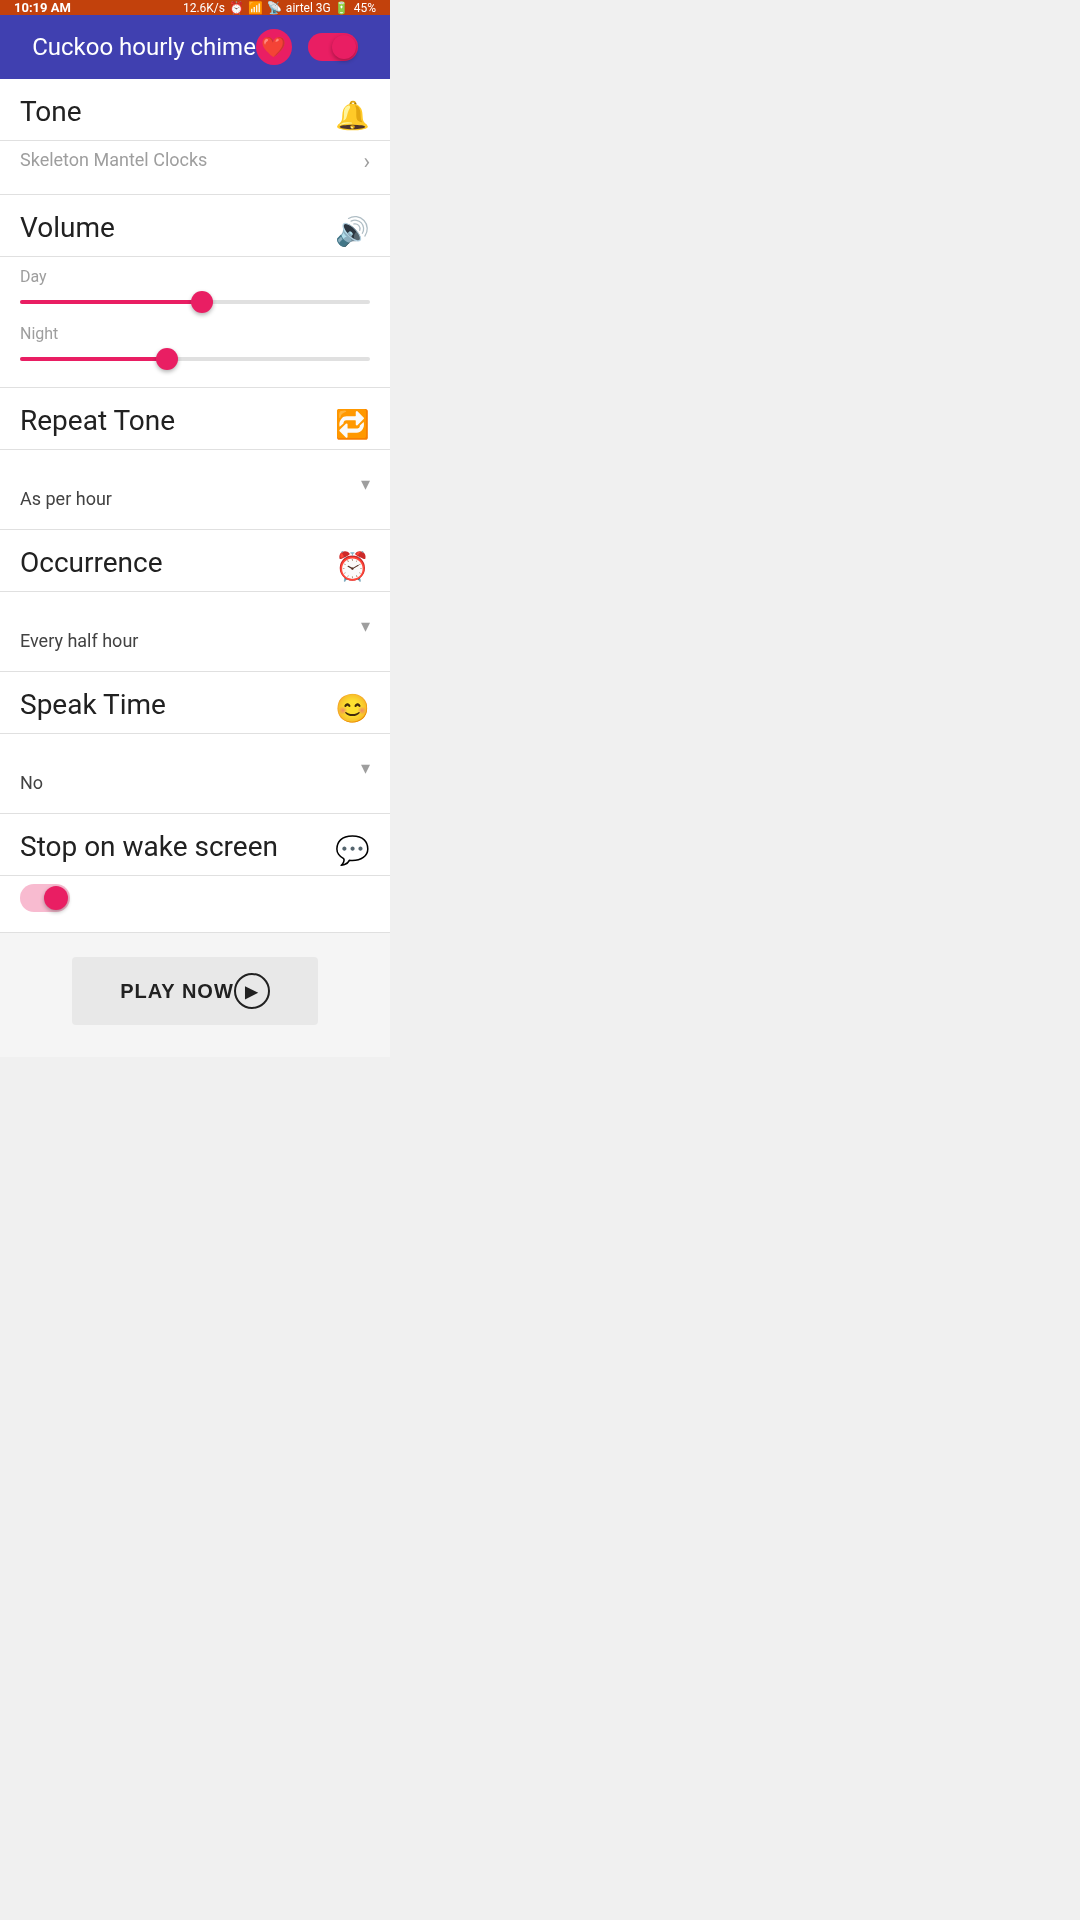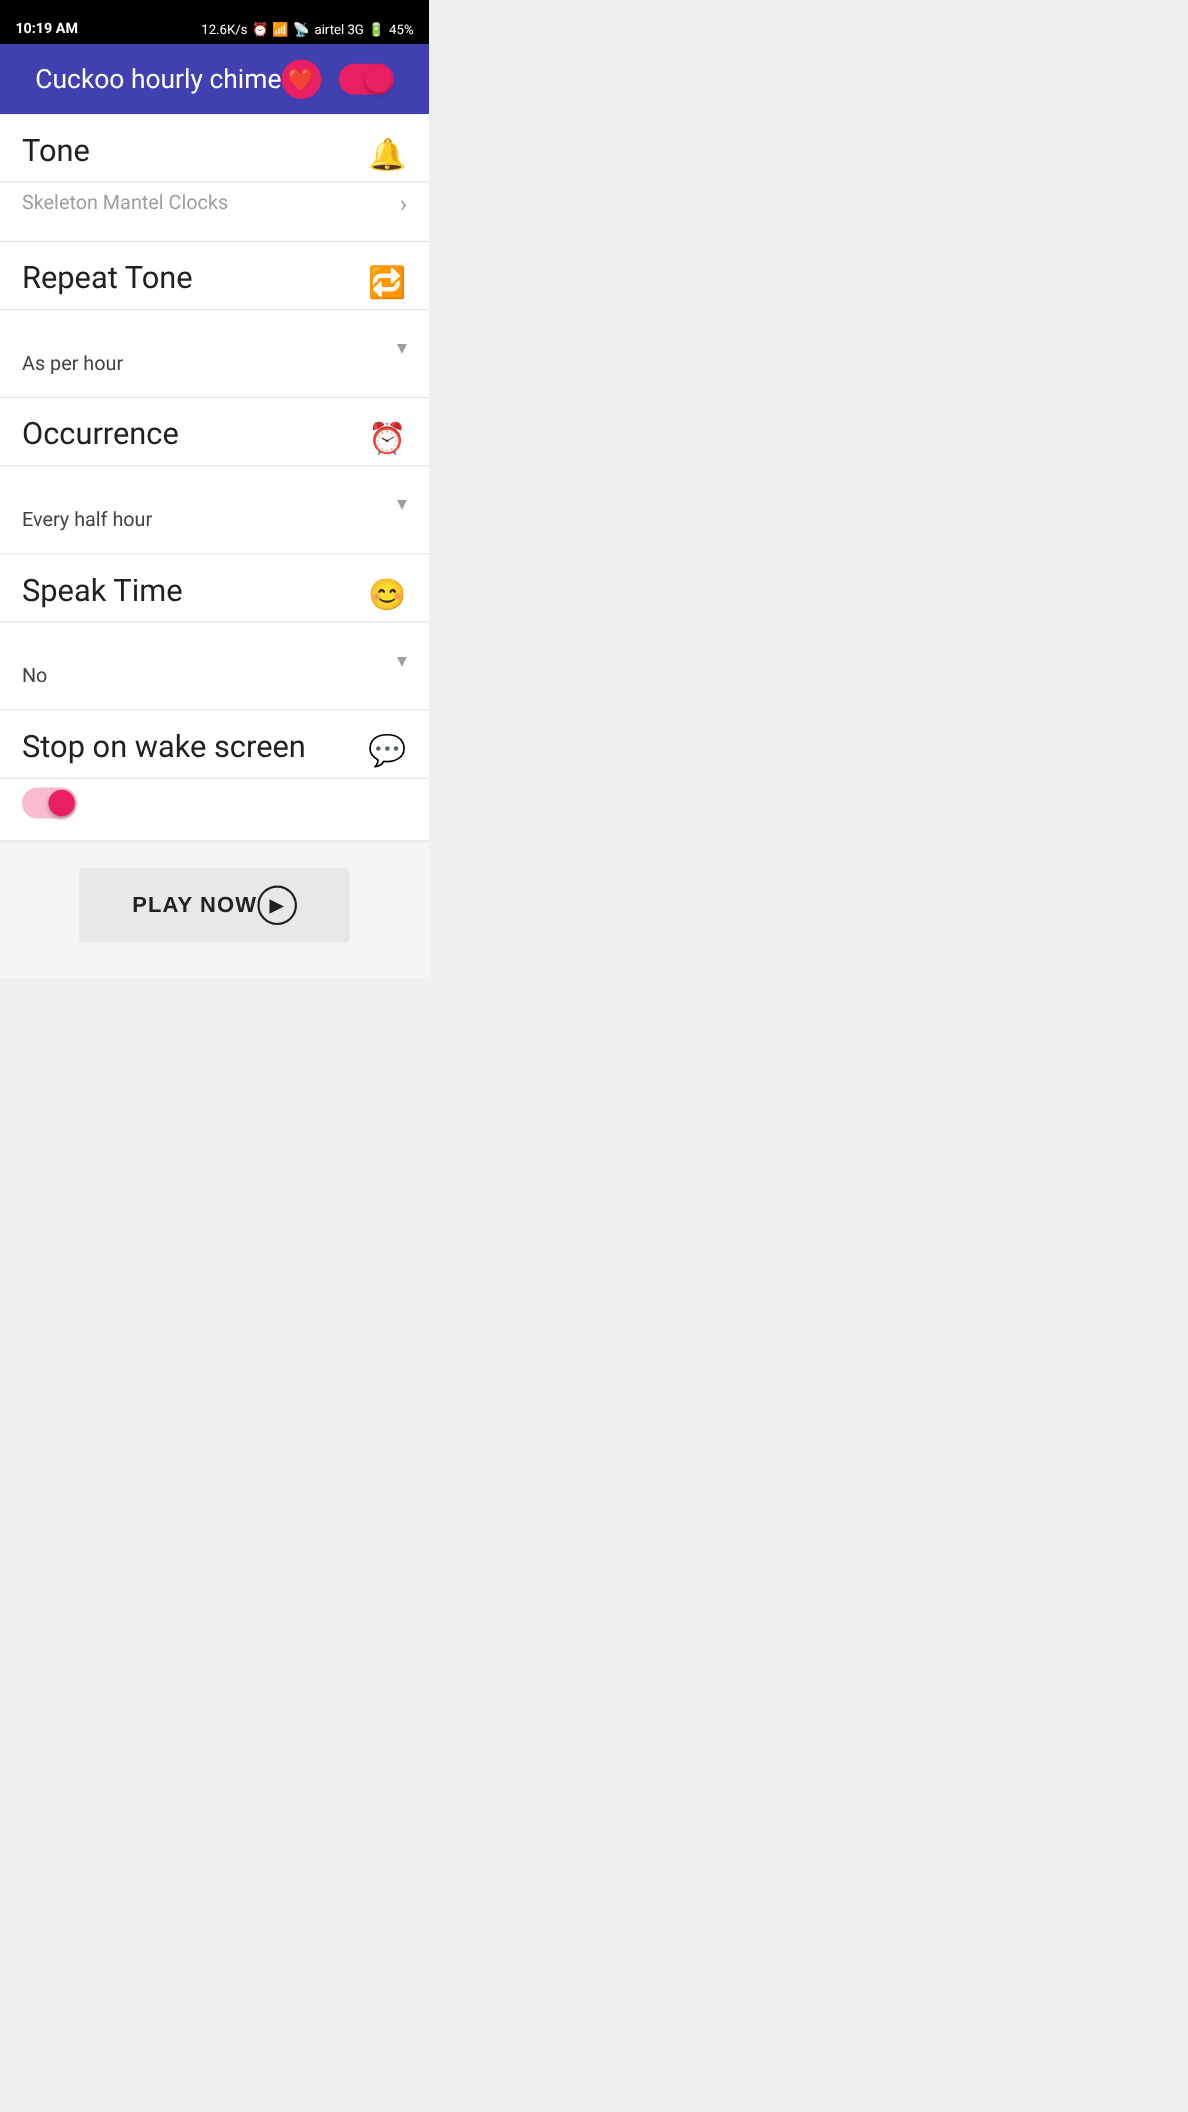--- a/index.html
+++ b/index.html
@@ -8,28 +8,28 @@
     body {
       width: 390px;
       min-height: 844px;
       font-family: 'Roboto', Arial, sans-serif;
       background: #f0f0f0;
       overflow-x: hidden;
     }
 
     
     .status-bar {
-      background: #000000;
+      background: #c2410c;
       color: white;
       font-size: 13px;
       padding: 6px 14px;
       display: flex;
       justify-content: space-between;
-      align-items: flex-end;
-      height: 40px;
+      align-items: center;
+      height: 15px;
     }
     .status-left { font-weight: bold; }
     .status-right { display: flex; align-items: center; gap: 4px; font-size: 12px; }
 
     
     .app-bar {
       background: #4040b0;
       color: white;
       padding: 14px 16px;
       display: flex;
@@ -281,20 +281,43 @@
       <span class="section-title">Tone</span>
       <span class="section-icon">🔔</span>
     </div>
     <div class="section-divider"></div>
     <div class="tone-value-row">
       <span class="tone-value">Skeleton Mantel Clocks</span>
       <span class="chevron-right">›</span>
     </div>
   </div>
 
+  <div class="section">
+    <div class="section-header">
+      <span class="section-title">Volume</span>
+      <span class="section-icon">🔊</span>
+    </div>
+    <div class="section-divider"></div>
+
+    <div class="volume-label">Day</div>
+    <div class="slider-container">
+      <div class="slider-track">
+        <div class="slider-fill" style="width: 52%;"></div>
+        <div class="slider-thumb" style="left: calc(52% - 11px);"></div>
+      </div>
+    </div>
+
+    <div class="volume-label">Night</div>
+    <div class="slider-container">
+      <div class="slider-track">
+        <div class="slider-fill" style="width: 42%;"></div>
+        <div class="slider-thumb" style="left: calc(42% - 11px);"></div>
+      </div>
+    </div>
+  </div>
 
   <div class="section">
     <div class="section-header">
       <span class="section-title">Repeat Tone</span>
       <span class="section-icon">🔁</span>
     </div>
     <div class="section-divider"></div>
     <div class="dropdown-row">
       <span class="dropdown-value">As per hour</span>
       <span class="chevron-down">▾</span>

